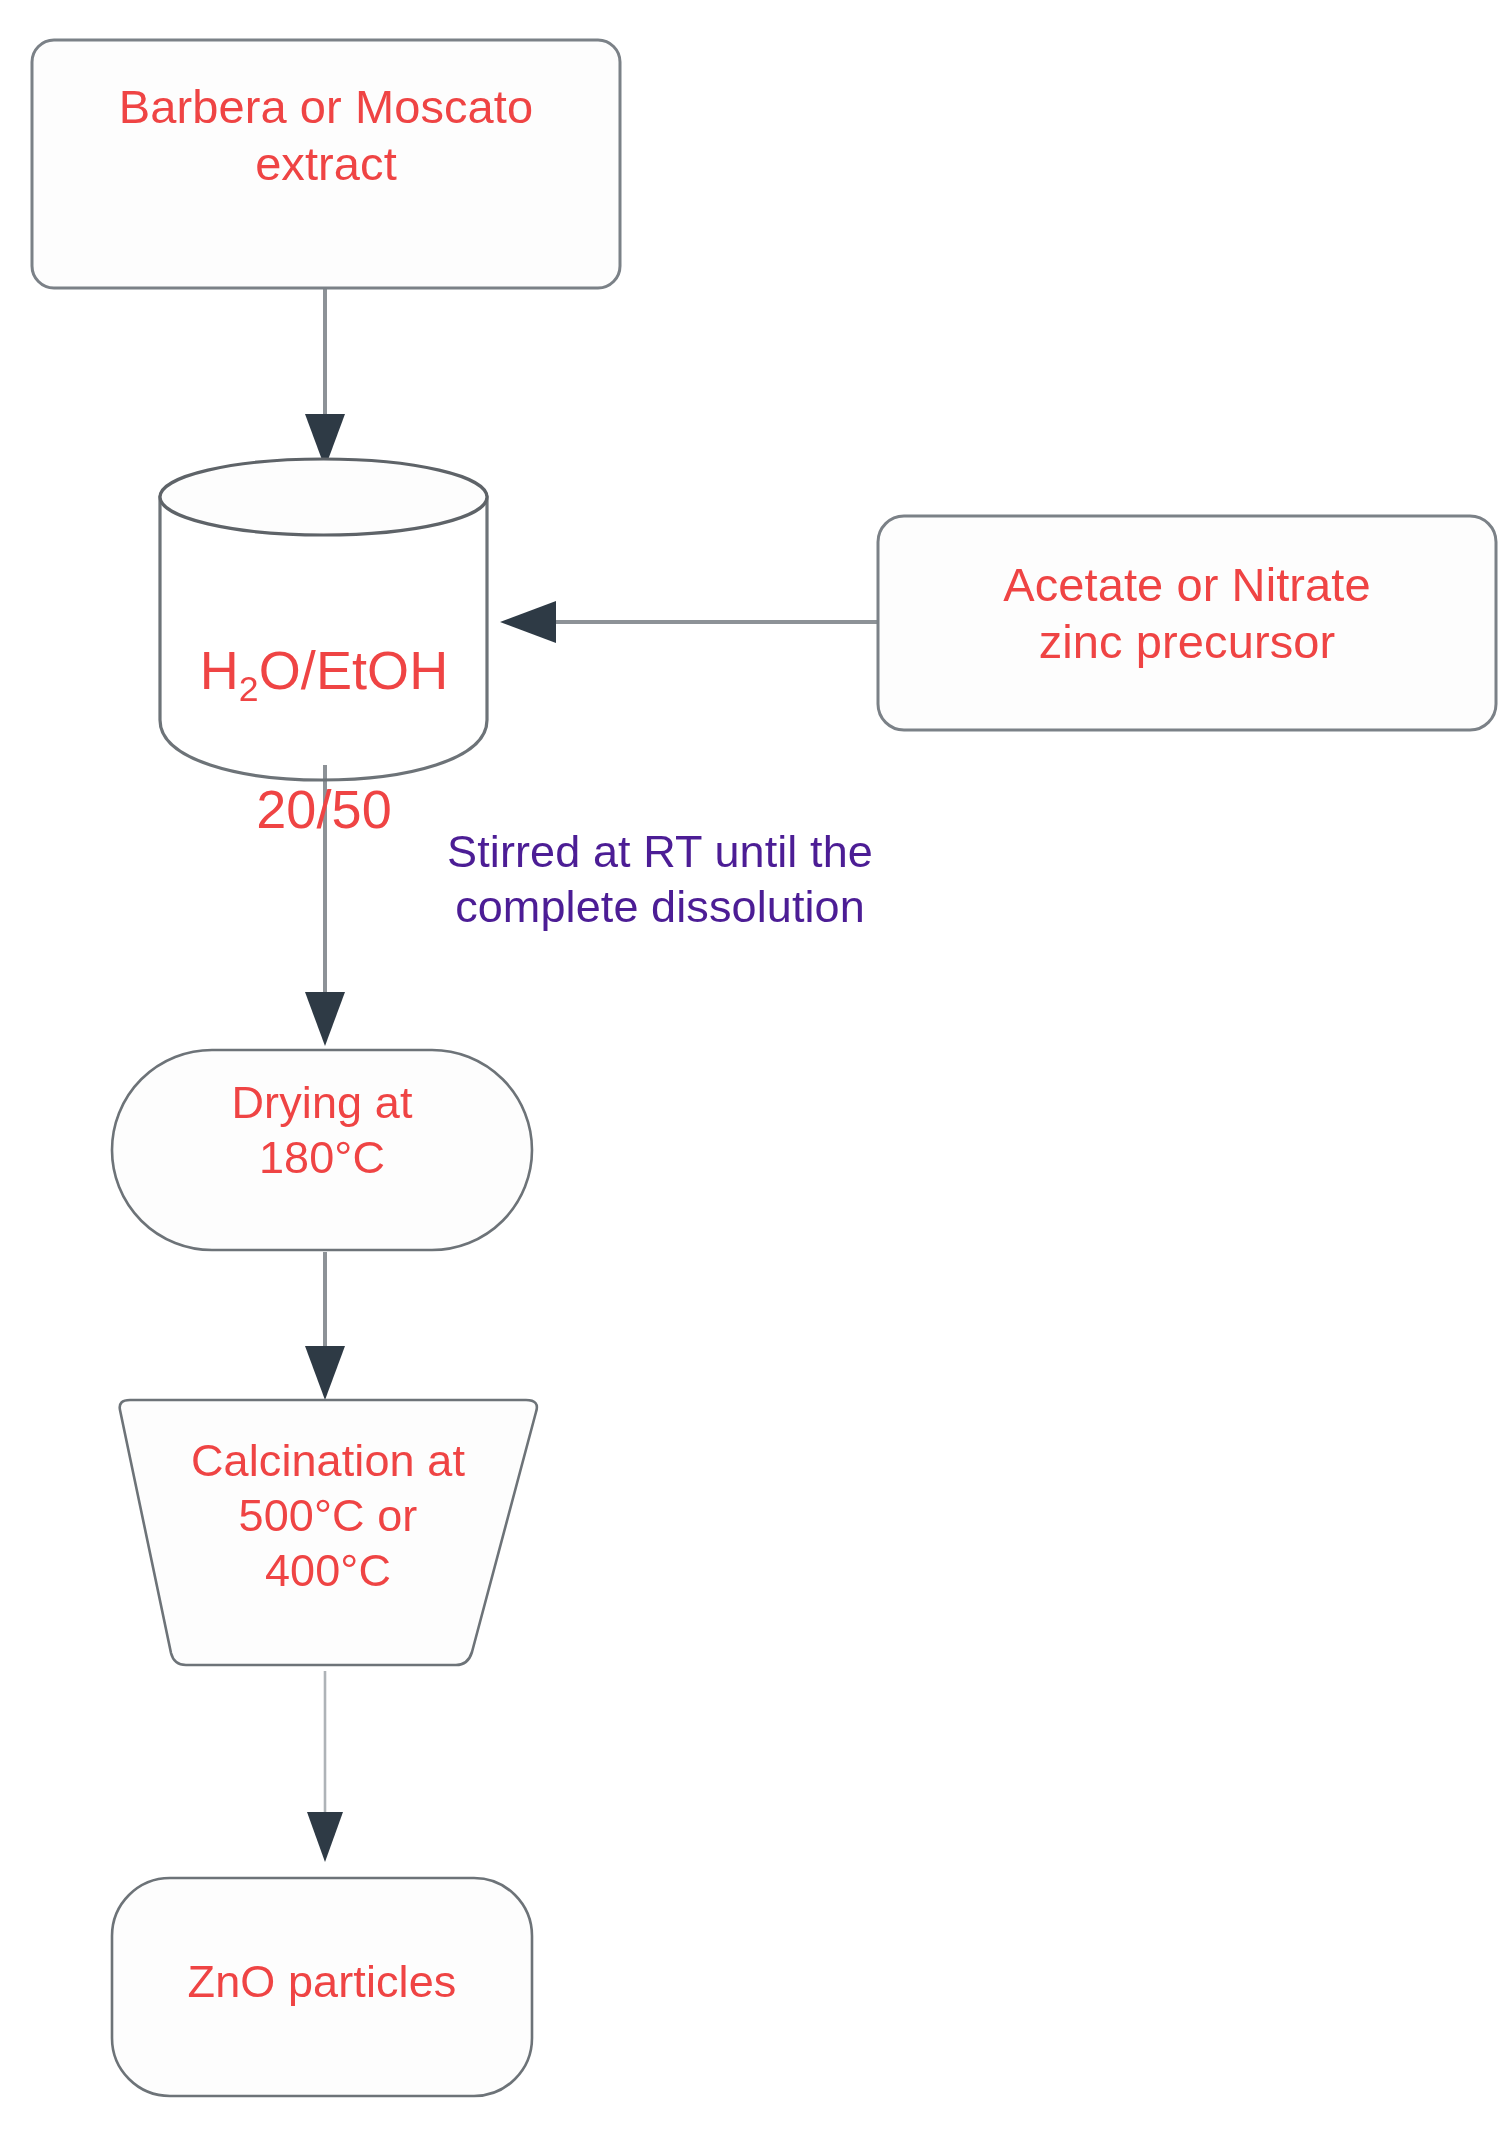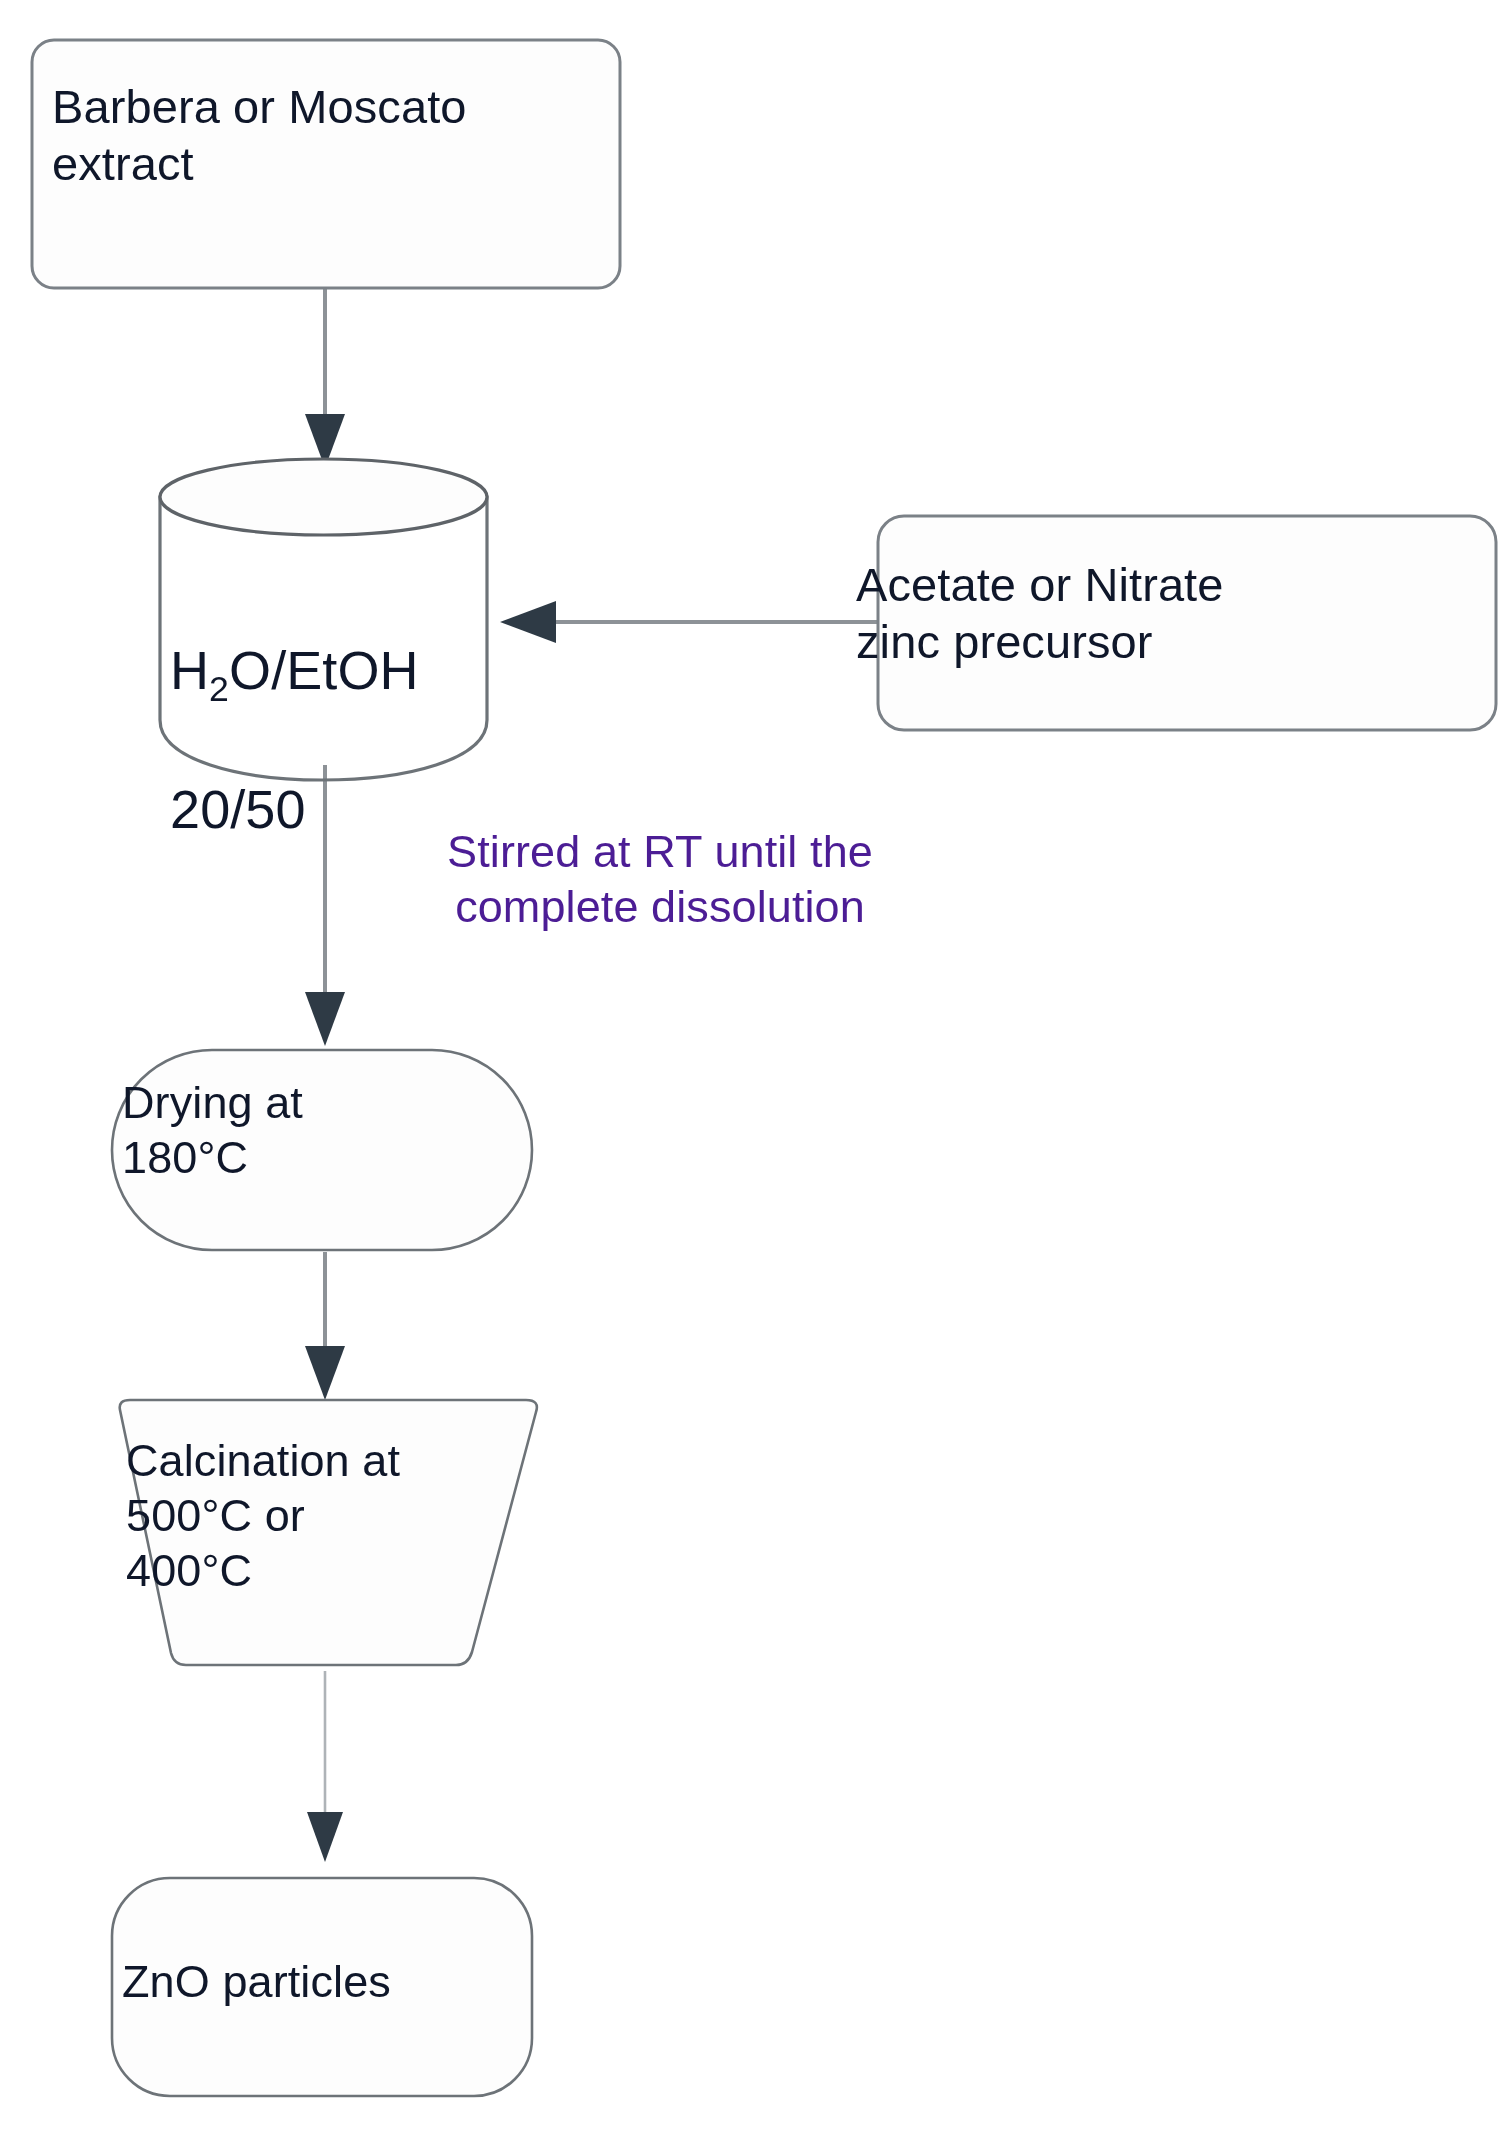--- a/index.html
+++ b/index.html
@@ -10,22 +10,22 @@
   #canvas {
     position: relative;
     width: 1510px;
     height: 2147px;
     background: #ffffff;
     font-family: "Liberation Sans", "DejaVu Sans", sans-serif;
     overflow: hidden;
   }
   .node-label {
     position: absolute;
-    color: #0f172a;
-    text-align: left;
+    color: #ef4444;
+    text-align: center;
     line-height: 1.22;
     white-space: pre-line;
     pointer-events: none;
     letter-spacing: 0.1px;
   }
   .edge-label {
     position: absolute;
     color: #4c1d95;
     text-align: center;
     line-height: 1.22;
@@ -135,21 +135,21 @@
   </svg>
 
   <div class="node-label" style="left:52px; top:78px; width:548px; font-size:47px;">Barbera or Moscato
 extract</div>
 
   <div class="node-label" style="left:170px; top:572px; width:308px; font-size:54px;">
     <span><span>H</span><sub style="font-size:0.66em;">2</sub><span>O/EtOH</span></span><br>
     <span>20/50</span>
   </div>
 
-  <div class="node-label" style="left:856px; top:556px; width:578px; font-size:47px;">Acetate or Nitrate
+  <div class="node-label" style="left:898px; top:556px; width:578px; font-size:47px;">Acetate or Nitrate
 zinc precursor</div>
 
   <div class="node-label" style="left:122px; top:1076px; width:400px; font-size:45px;">Drying at
 180°C</div>
 
   <div class="node-label" style="left:126px; top:1434px; width:404px; font-size:45px;">Calcination at
 500°C or
 400°C</div>
 
   <div class="node-label" style="left:122px; top:1955px; width:400px; font-size:45px;">ZnO particles</div>

